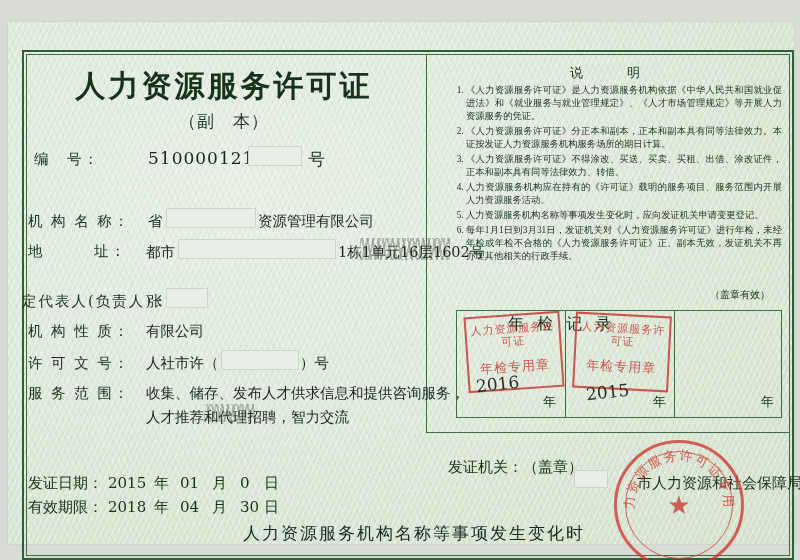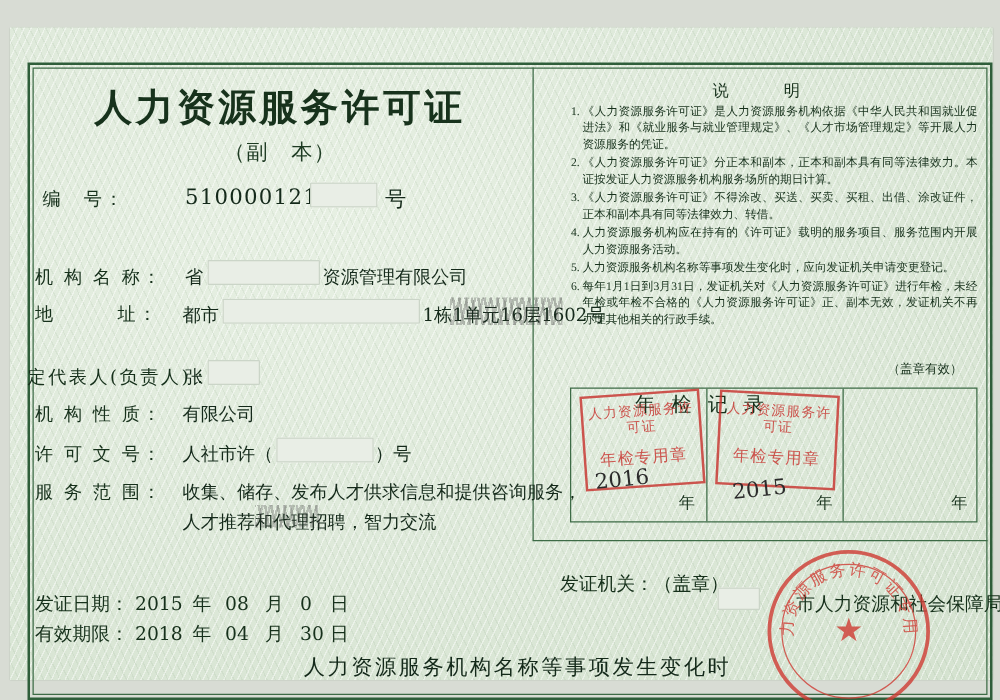--- a/index.html
+++ b/index.html
@@ -318,21 +318,21 @@
     <div class="fvalue" style="left:292px; top:332px;">）号</div>
 
     <div class="flabel" style="left:20px; top:362px;">服 务 范 围：</div>
     <div class="fvalue" style="left:138px; top:362px;text-align:center;">收集、储存、发布人才供求信息和提供咨询服务，</div>
     <div class="fvalue" style="left:138px; top:386px;">人才推荐和代理招聘，智力交流</div>
     <div class="scribble" style="left:196px; top:382px; width:52px; height:18px; opacity:0.5;"></div>
 
     <div class="issue-line" style="left:20px; top:452px;">发证日期：</div>
     <div class="issue-line" style="left:100px; top:452px;">2015</div>
     <div class="issue-line" style="left:146px; top:452px;">年</div>
-    <div class="issue-line" style="left:172px; top:452px;">08</div>
+    <div class="issue-line" style="left:172px; top:452px;">01</div>
     <div class="issue-line" style="left:204px; top:452px;">月</div>
     <div class="issue-line" style="left:232px; top:452px;">0</div>
     <div class="issue-line" style="left:256px; top:452px;">日</div>
 
     <div class="issue-line" style="left:20px; top:476px;">有效期限：</div>
     <div class="issue-line" style="left:100px; top:476px;">2018</div>
     <div class="issue-line" style="left:146px; top:476px;">年</div>
     <div class="issue-line" style="left:172px; top:476px;">04</div>
     <div class="issue-line" style="left:204px; top:476px;">月</div>
     <div class="issue-line" style="left:232px; top:476px;">30</div>

